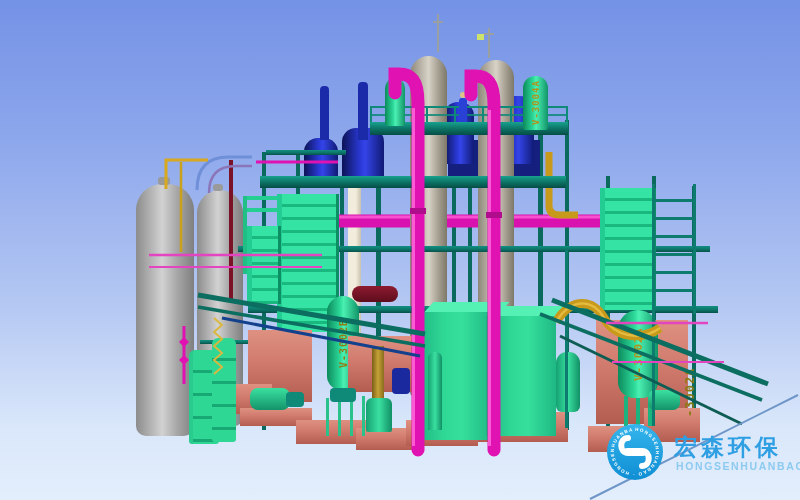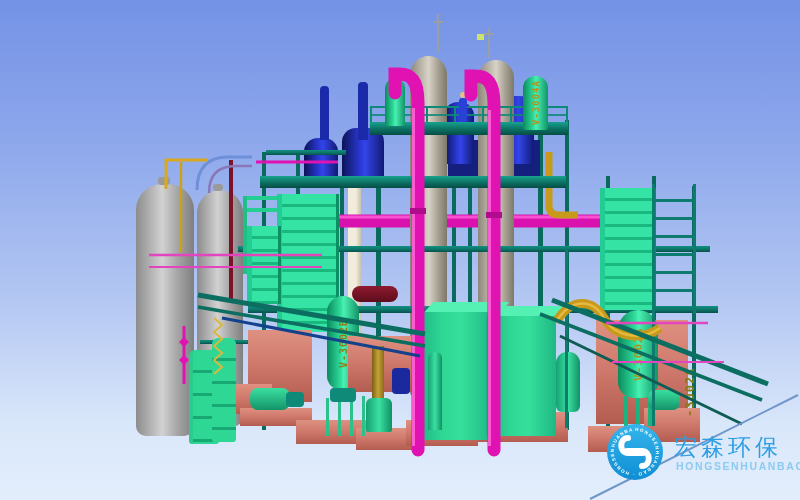--- a/index.html
+++ b/index.html
@@ -20,21 +20,21 @@
   .plates{background:repeating-linear-gradient(180deg,#35e3a4 0 10px,#19b87e 10px 13px);border-left:5px solid #23cc92;border-right:3px solid #0d8f64;}
   .gbox{background:linear-gradient(90deg,#1db380 0%,#2fd795 35%,#36e09c 60%,#1fb884 100%);}
   .gboxtop{background:#55f0b4;transform:skewX(-42deg);}
   .salmon{background:linear-gradient(180deg,#de9181 0%,#d07a6d 45%,#b35c50 100%);}
   .ladder{border-left:3px solid #0d7c6e;border-right:3px solid #0d7c6e;
           background:repeating-linear-gradient(180deg,transparent 0 15px,#0d7c6e 15px 18px);}
   .vlabel{writing-mode:vertical-rl;transform:rotate(180deg);
           font-family:"DejaVu Sans Mono","Liberation Mono",monospace;font-weight:bold;
           display:flex;align-items:center;justify-content:center;letter-spacing:1px;}
   
-  #logo-cn{font-weight:normal;color:#2f9fe3;letter-spacing:4px;font-size:23px;}
+  #logo-cn{font-weight:bold;color:#2f9fe3;letter-spacing:4px;font-size:23px;}
   #logo-en{font-weight:bold;color:#8ccaf0;letter-spacing:1.6px;font-size:10.5px;}
 </style>
 </head>
 <body>
 
 <div id="stage">
 
   <div class="abs tcol" style="left:262px;top:152px;width:4px;height:278px;"></div>
   <div class="abs tcol" style="left:296px;top:152px;width:4px;height:150px;"></div>
   <div class="abs tcol" style="left:340px;top:176px;width:4px;height:126px;"></div>

